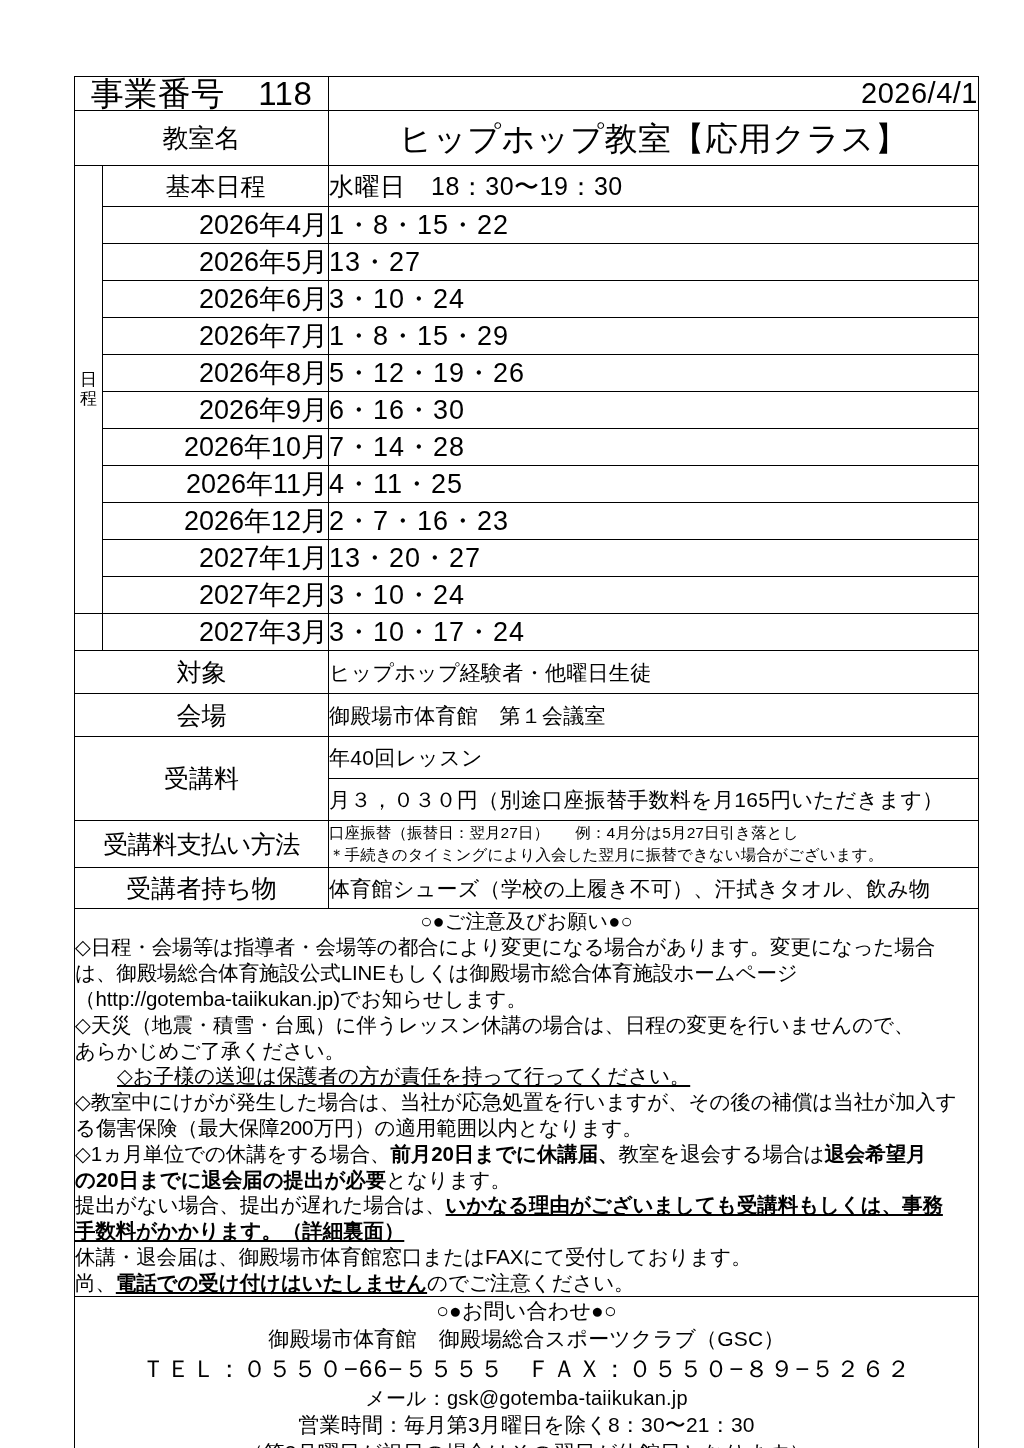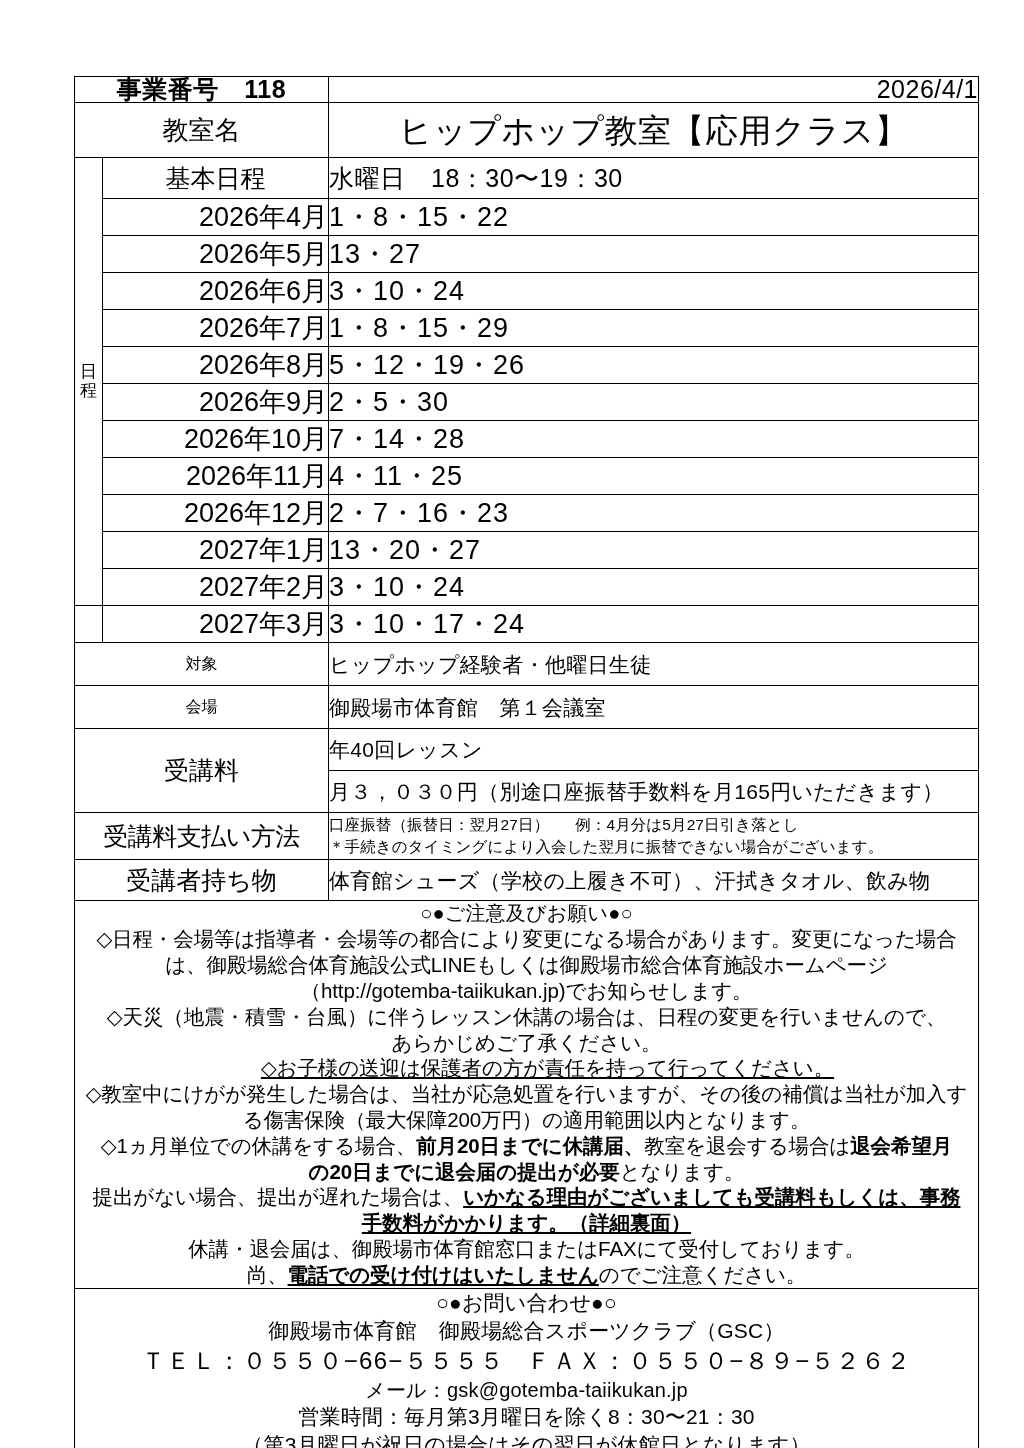--- a/index.html
+++ b/index.html
@@ -45,28 +45,27 @@
   .c-rail   { width: 28px; }
   .c-label  { width: 226px; }
   .c-value  { width: 650px; }
 
   
   .ctr   { text-align: center; }
   .lft   { text-align: left; padding-left: 7px; }
   .rgt   { text-align: right; padding-right: 9px; }
 
   .t-jobno {
-    font-size: 25px;
+    font-size: 33px;
     letter-spacing: 0.5px;
     line-height: 1.0;
     padding: 3px 0 4px 0;
-    font-weight: bold;
   }
   .t-date-top {
-    font-size: 25px;
+    font-size: 29px;
     line-height: 1.0;
     padding: 3px 9px 4px 0;
     letter-spacing: 0.5px;
   }
   .t-cname-label {
     font-size: 26px;
     line-height: 1.0;
   }
   .t-cname-value {
     font-size: 33px;
@@ -106,21 +105,21 @@
     padding: 0;
   }
   .rail-text {
     font-size: 17px;
     line-height: 1.08;
     letter-spacing: 0px;
     display: inline-block;
   }
 
   .t-sec-label {
-    font-size: 16px;
+    font-size: 25px;
     line-height: 1.0;
   }
   .t-sec-value {
     font-size: 21px;
     line-height: 1.0;
     letter-spacing: 0.3px;
   }
   .row-sec td { height: 42px; }
 
   .t-fee-label { font-size: 25px; line-height: 1.0; }
@@ -151,21 +150,20 @@
   .notes-head {
     text-align: center;
     font-size: 20px;
     line-height: 1.26;
     letter-spacing: 0.2px;
   }
   .notes-body {
     font-size: 20.5px;
     line-height: 1.26;
     letter-spacing: -0.1px;
-    text-align: center;
   }
   .notes-body p {
     margin: 0;
     white-space: nowrap;
   }
   .u { text-decoration: underline; margin-left: 42px; }
   .b { font-weight: bold; }
   .bu { font-weight: bold; text-decoration: underline; }
 
   
@@ -236,21 +234,21 @@
         <tr class="row-month">
           <td class="t-month">2026年7月</td>
           <td class="lft t-days">1・8・15・29</td>
         </tr>
         <tr class="row-month">
           <td class="t-month">2026年8月</td>
           <td class="lft t-days">5・12・19・26</td>
         </tr>
         <tr class="row-month">
           <td class="t-month">2026年9月</td>
-          <td class="lft t-days">2・5・30</td>
+          <td class="lft t-days">6・16・30</td>
         </tr>
         <tr class="row-month">
           <td class="t-month">2026年10月</td>
           <td class="lft t-days">7・14・28</td>
         </tr>
         <tr class="row-month">
           <td class="t-month">2026年11月</td>
           <td class="lft t-days">4・11・25</td>
         </tr>
         <tr class="row-month">

